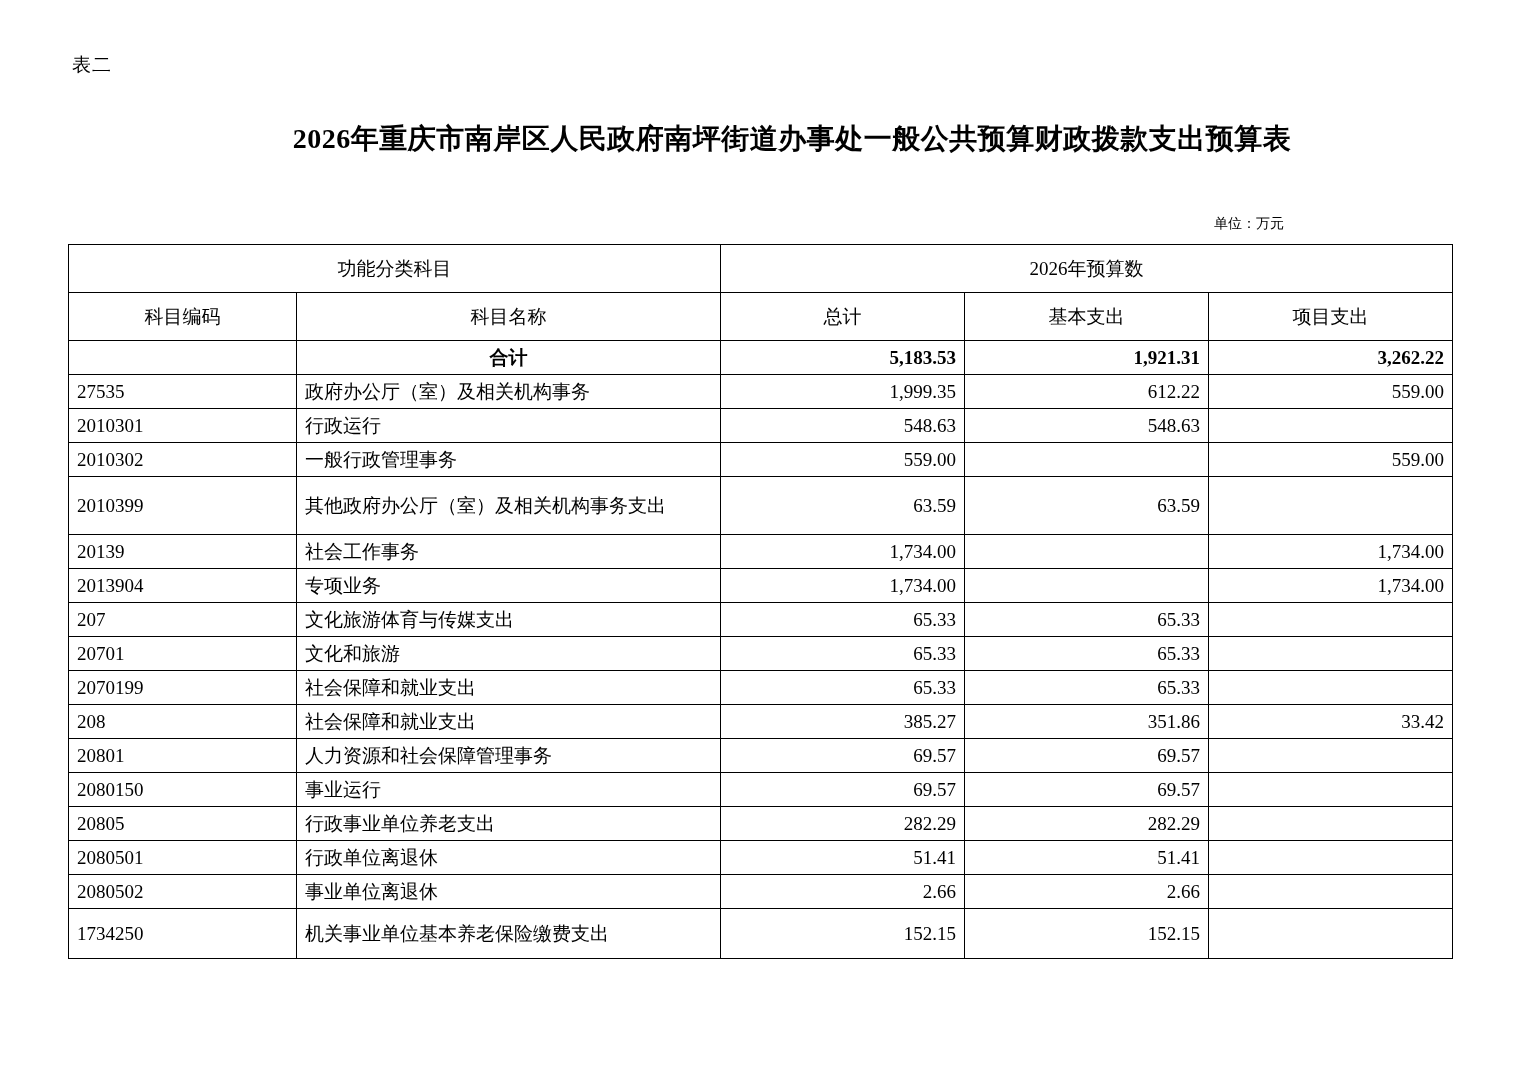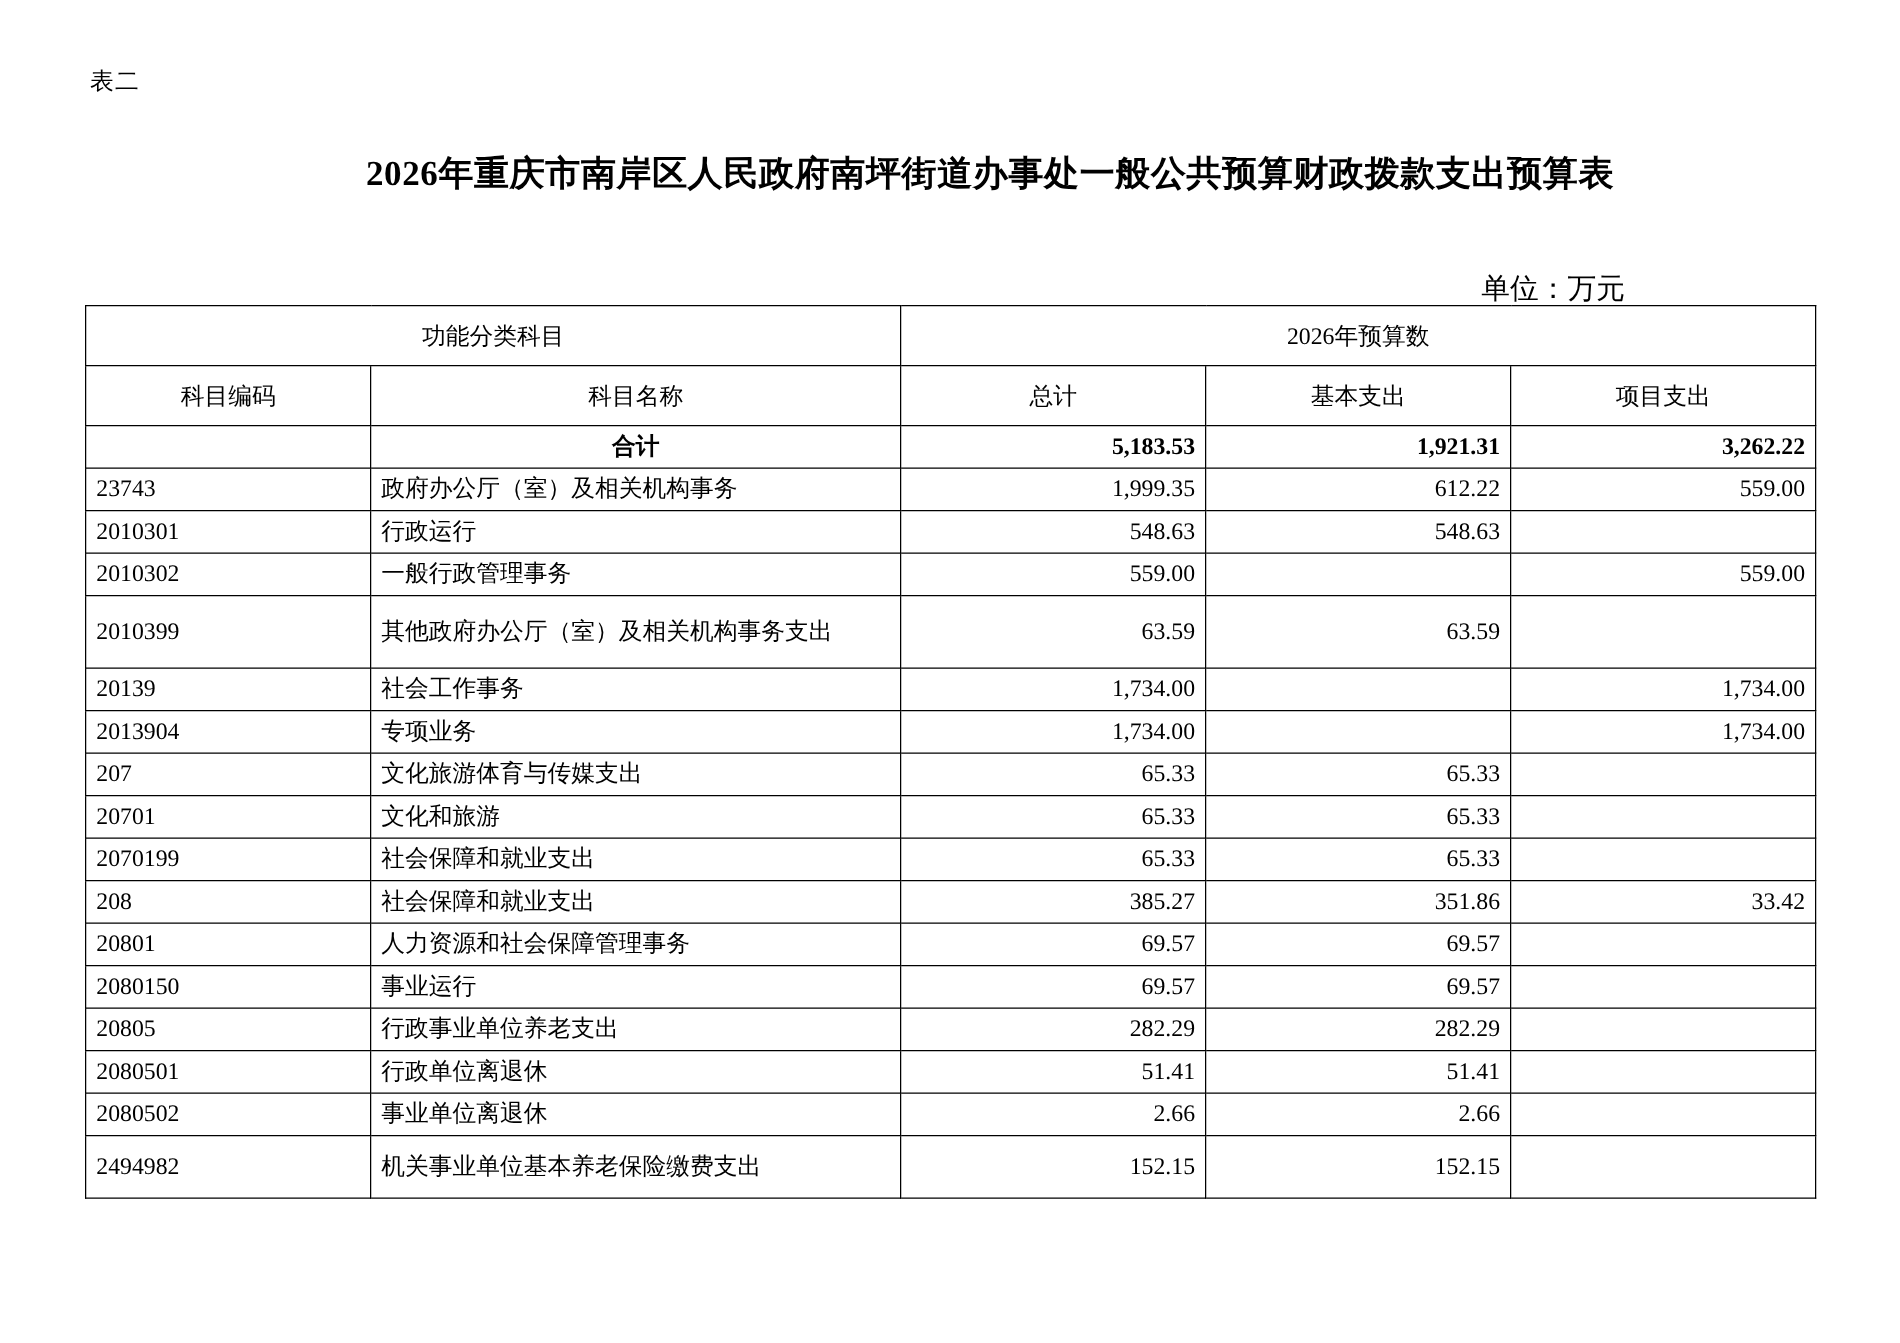--- a/index.html
+++ b/index.html
@@ -35,22 +35,22 @@
     width: 1520px;
     text-align: center;
     font-size: 28px;
     font-weight: bold;
     letter-spacing: 0.5px;
     padding-left: 32px;
   }
   .unit-label {
     position: absolute;
     top: 215px;
-    right: 72px;
-    font-size: 23px;
+    right: 88px;
+    font-size: 14px;
   }
   table.budget {
     position: absolute;
     top: 244px;
     left: 68px;
     width: 1384px;
     border-collapse: collapse;
     table-layout: fixed;
   }
   table.budget td,
@@ -140,21 +140,21 @@
     </thead>
     <tbody id="table-body">
         <tr class="total">
           <td class="code ind0 row-h"></td>
           <td class="name nm0 row-h">合计</td>
           <td class="num row-h">5,183.53</td>
           <td class="num row-h">1,921.31</td>
           <td class="num row-h">3,262.22</td>
         </tr>
         <tr>
-          <td class="code ind1 row-h">23743</td>
+          <td class="code ind1 row-h">27535</td>
           <td class="name nm1 row-h">政府办公厅（室）及相关机构事务</td>
           <td class="num row-h">1,999.35</td>
           <td class="num row-h">612.22</td>
           <td class="num row-h">559.00</td>
         </tr>
         <tr>
           <td class="code ind2 row-h">2010301</td>
           <td class="name nm2 row-h">行政运行</td>
           <td class="num row-h">548.63</td>
           <td class="num row-h">548.63</td>
@@ -245,21 +245,21 @@
           <td class="num row-h"></td>
         </tr>
         <tr>
           <td class="code ind2 row-h">2080502</td>
           <td class="name nm2 row-h">事业单位离退休</td>
           <td class="num row-h">2.66</td>
           <td class="num row-h">2.66</td>
           <td class="num row-h"></td>
         </tr>
         <tr>
-          <td class="code ind2 row-h3">2494982</td>
+          <td class="code ind2 row-h3">1734250</td>
           <td class="name nm2 row-h3">机关事业单位基本养老保险缴费支出</td>
           <td class="num row-h3">152.15</td>
           <td class="num row-h3">152.15</td>
           <td class="num row-h3"></td>
         </tr>
       </tbody>
   </table>
 
 </div>
 

